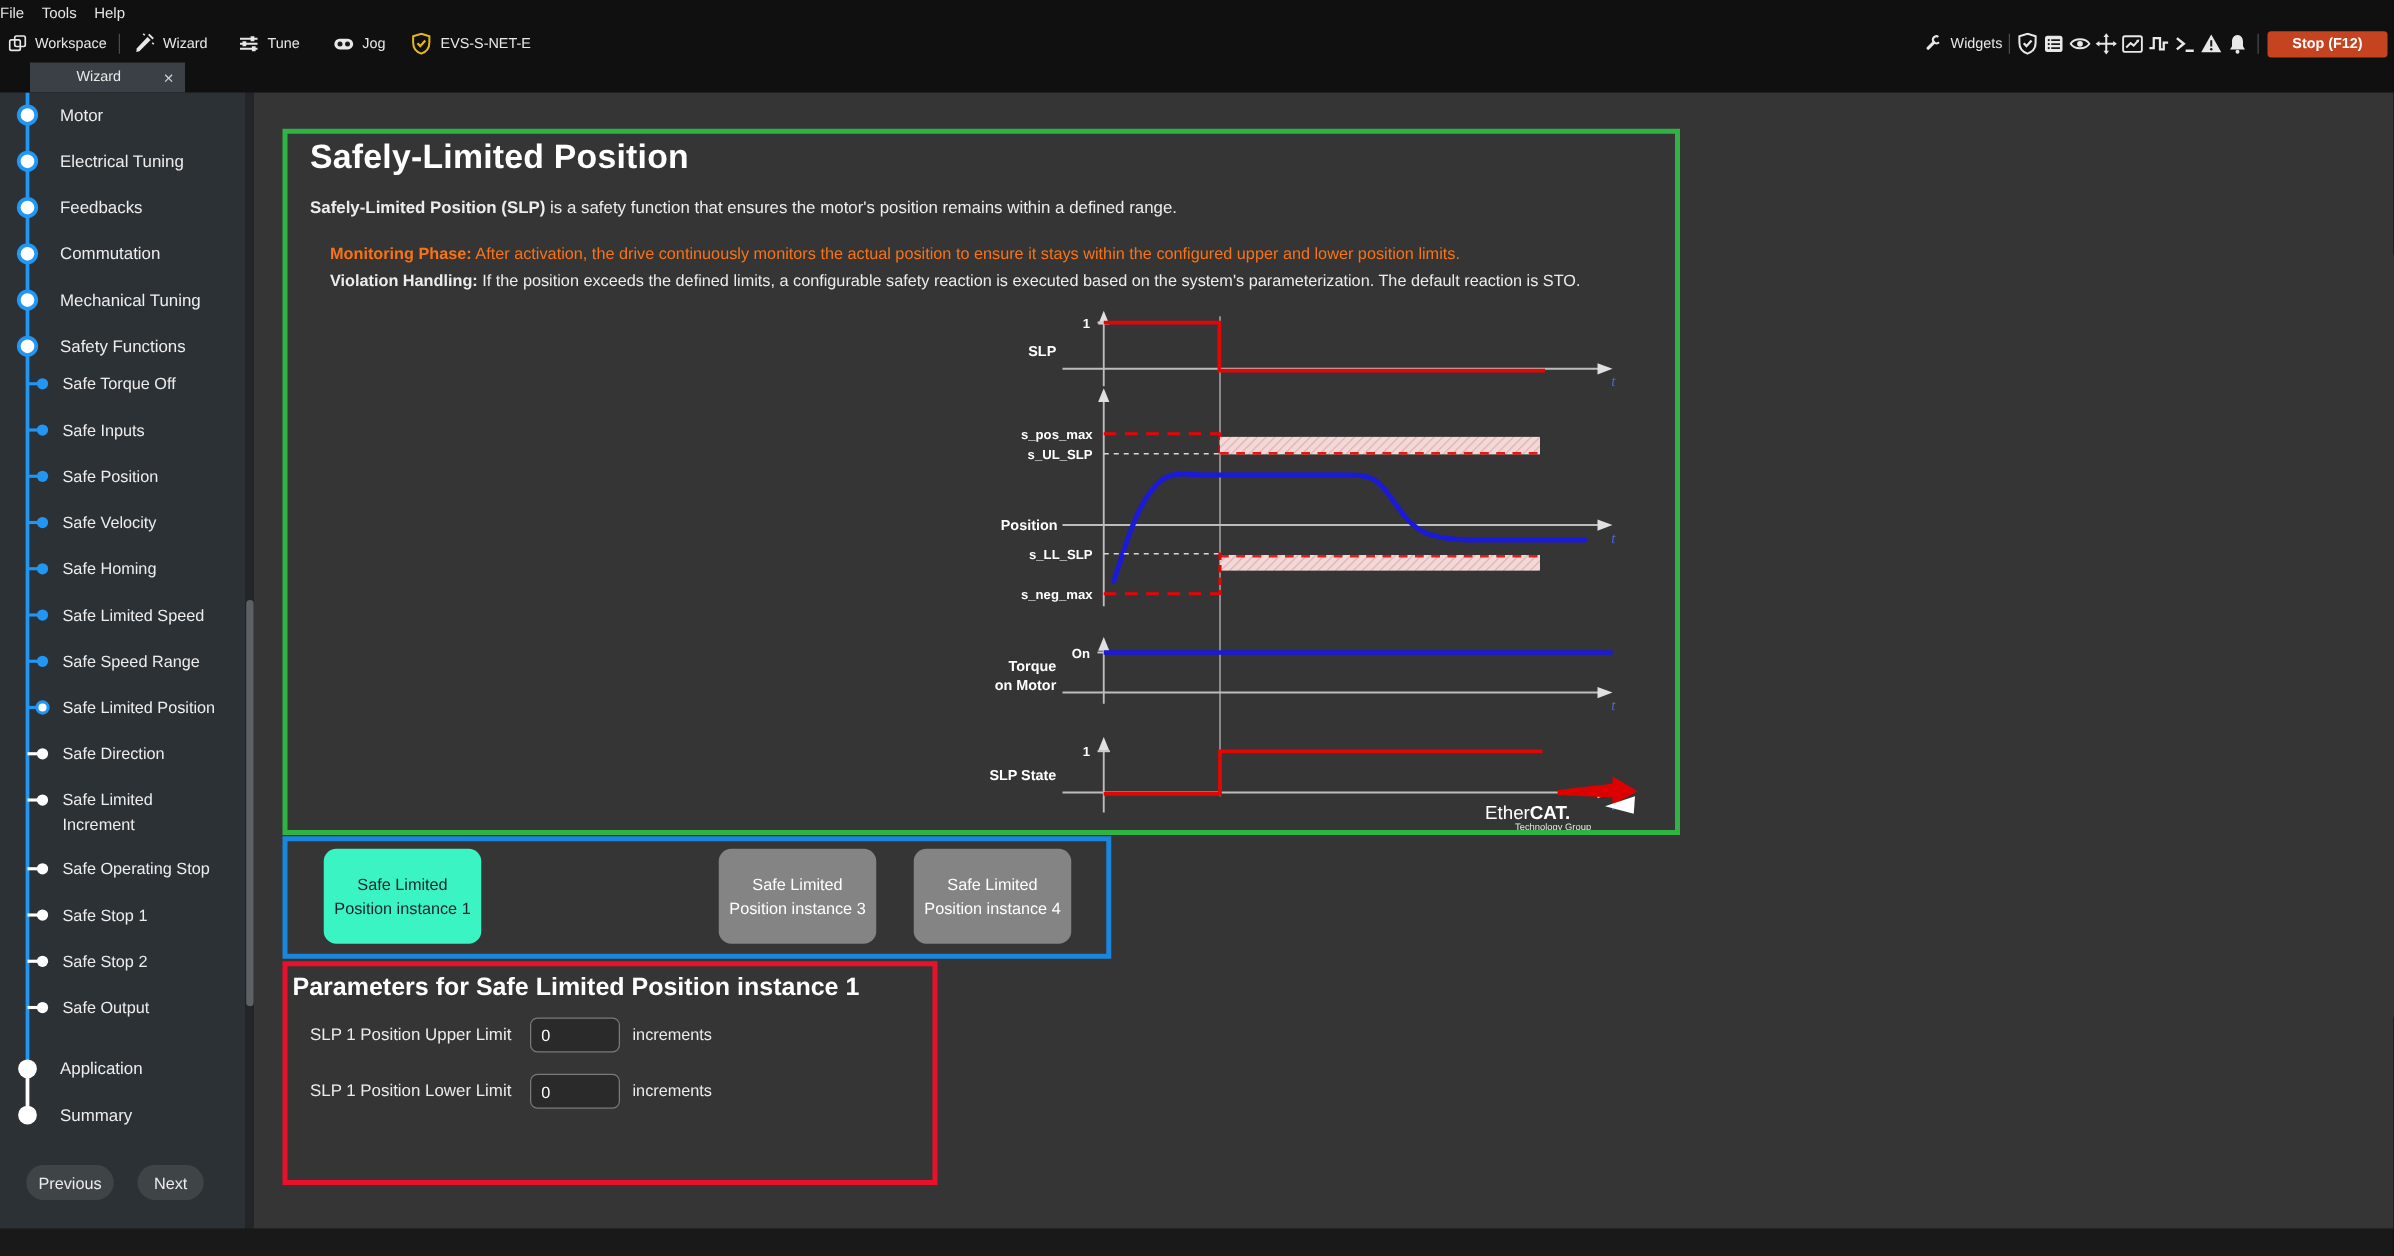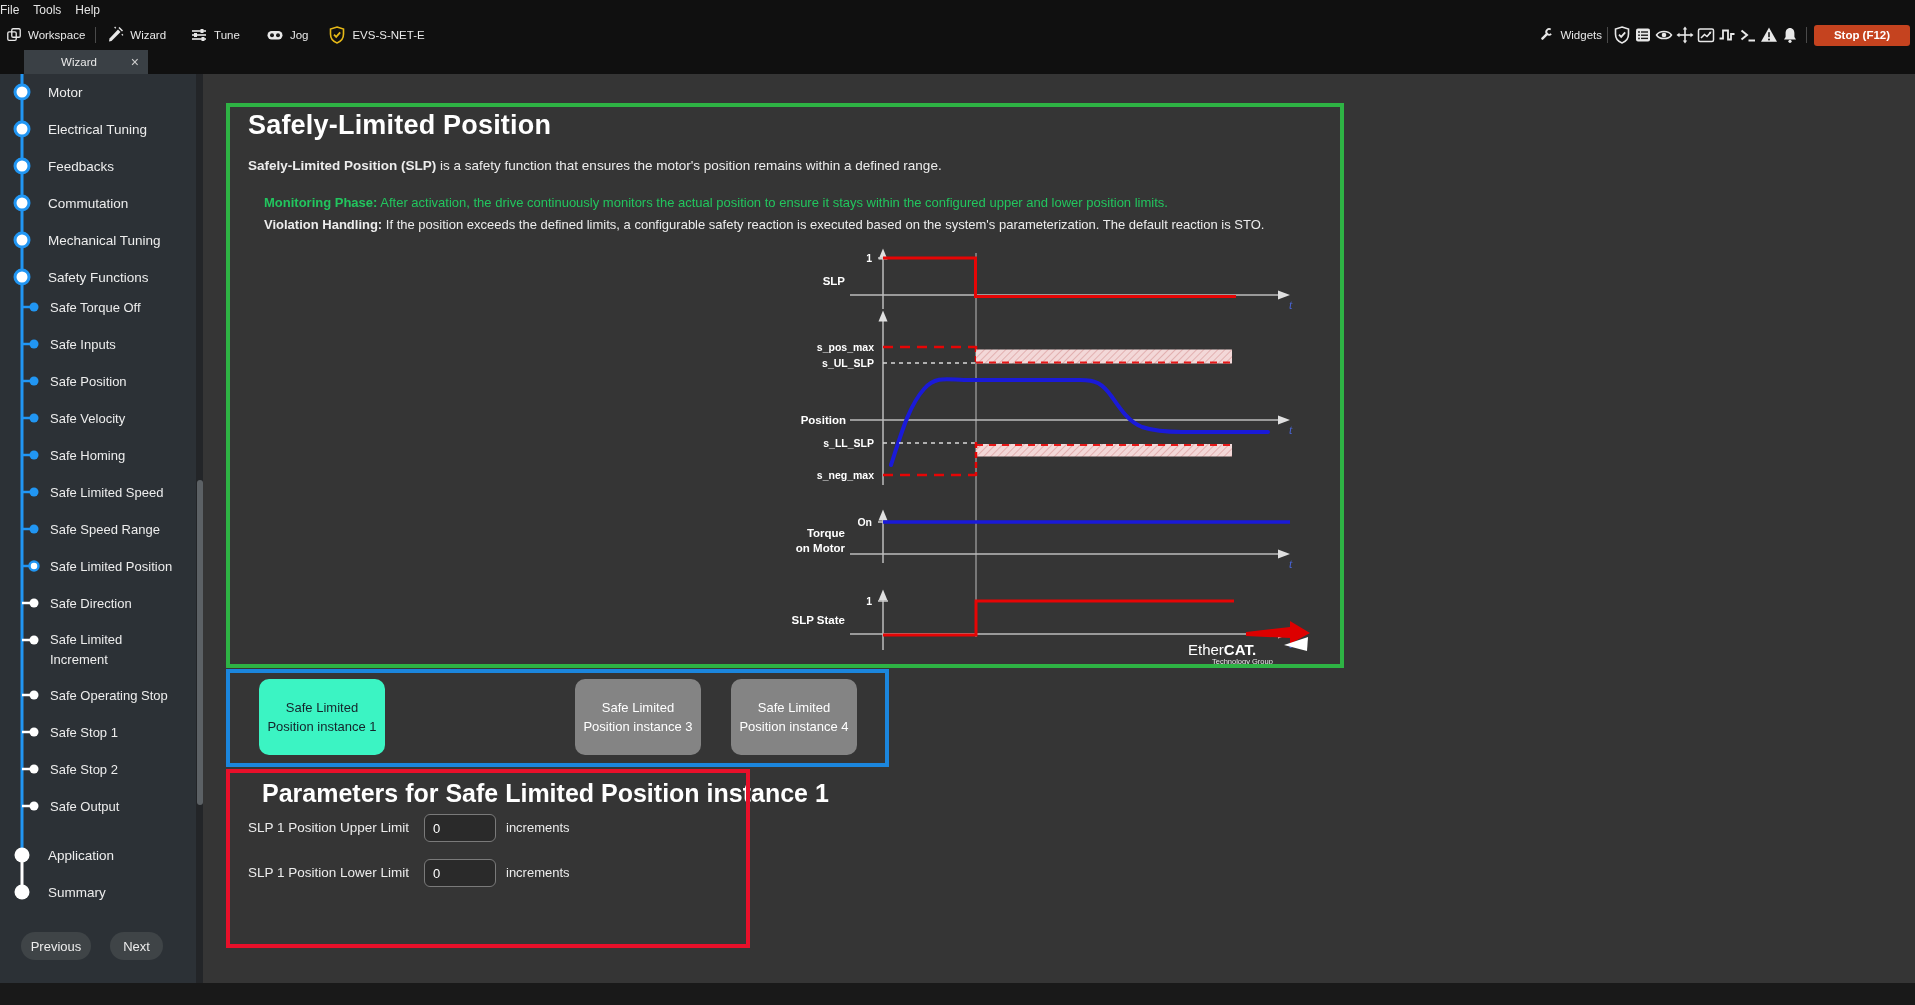--- a/index.html
+++ b/index.html
@@ -38,41 +38,41 @@
   .side-label { position:absolute; left:48px; transform:translateY(-50%); font-size:13.5px;
                 color:#ededed; white-space:nowrap; cursor:default; }
   .side-label.sub { left:50px; font-size:13px; }
   .side-label.two-line { transform:none; white-space:normal; width:120px; line-height:20px; }
   .navbtn { position:absolute; height:28px; background:#3f4447; border:none; border-radius:14px;
             color:#ececec; font-size:13px; font-family:"Liberation Sans",sans-serif; }
 
   
   .pg-title { position:absolute; left:45px; top:36px; font-size:27px; font-weight:600; color:#fff; letter-spacing:0.2px; }
   .pg-desc  { position:absolute; left:45px; top:84px; font-size:13.5px; color:#ececec; }
-  .pg-ind1  { position:absolute; left:61px; top:121px; font-size:13px; color:#22c55e; }
+  .pg-ind1  { position:absolute; left:61px; top:121px; font-size:13px; color:#f97316; }
   .pg-ind2  { position:absolute; left:61px; top:143px; font-size:13px; color:#ececec; }
   .b { font-weight:bold; }
 
   
   .diagram { position:absolute; left:447px; top:171px; width:695px; height:420px; }
   .dlabel { font:bold 11.5px "Liberation Sans", sans-serif; fill:#ffffff; }
   .dtick  { font:bold 10.5px "Liberation Sans", sans-serif; fill:#ffffff; }
   .dt     { font:italic 12px "Liberation Serif", serif; fill:#4a66d8; }
   .logo-main { font:300 15px "Liberation Sans", sans-serif; fill:#ffffff; }
   .logo-bold { font-weight:bold; }
   .logo-sub  { font:7.5px "Liberation Sans", sans-serif; fill:#e8e8e8; }
 
   
   .inst { position:absolute; top:605px; width:126px; height:76px; border-radius:10px;
           display:flex; align-items:center; justify-content:center; text-align:center;
           font-size:13px; line-height:19px; padding:4px 8px; background:#848484; color:#fff; cursor:default; }
   .inst.selected { background:#3bf4c3; color:#15242b; }
 
   
-  .param-heading { position:absolute; left:59px; top:705px; font-size:25px; font-weight:bold; color:#fff; }
+  .param-heading { position:absolute; left:31px; top:705px; font-size:20px; font-weight:bold; color:#fff; }
   .param-row { position:absolute; left:45px; width:420px; height:30px; }
   .param-row .plabel { position:absolute; left:0; top:0; line-height:30px; font-size:13.5px; color:#ececec; white-space:nowrap; }
   .param-row input { position:absolute; left:176px; top:1px; width:72px; height:28px; background:#2a2a2a;
                      border:1.5px solid #7a7a7a; border-radius:6px; color:#fff; font-size:13px;
                      padding-left:8px; font-family:"Liberation Sans",sans-serif; }
   .param-row .unit { position:absolute; left:258px; top:0; line-height:30px; font-size:13px; color:#ececec; }
   .pselect { position:absolute; left:176px; top:1px; width:104px; height:28px; background:#2a2a2a;
              border:1.5px solid #7a7a7a; border-radius:6px; color:#fff; font-size:13px;
              display:flex; align-items:center; padding:0 8px; }
   .pselect .caret { margin-left:auto; font-size:8px; color:#ddd; }

